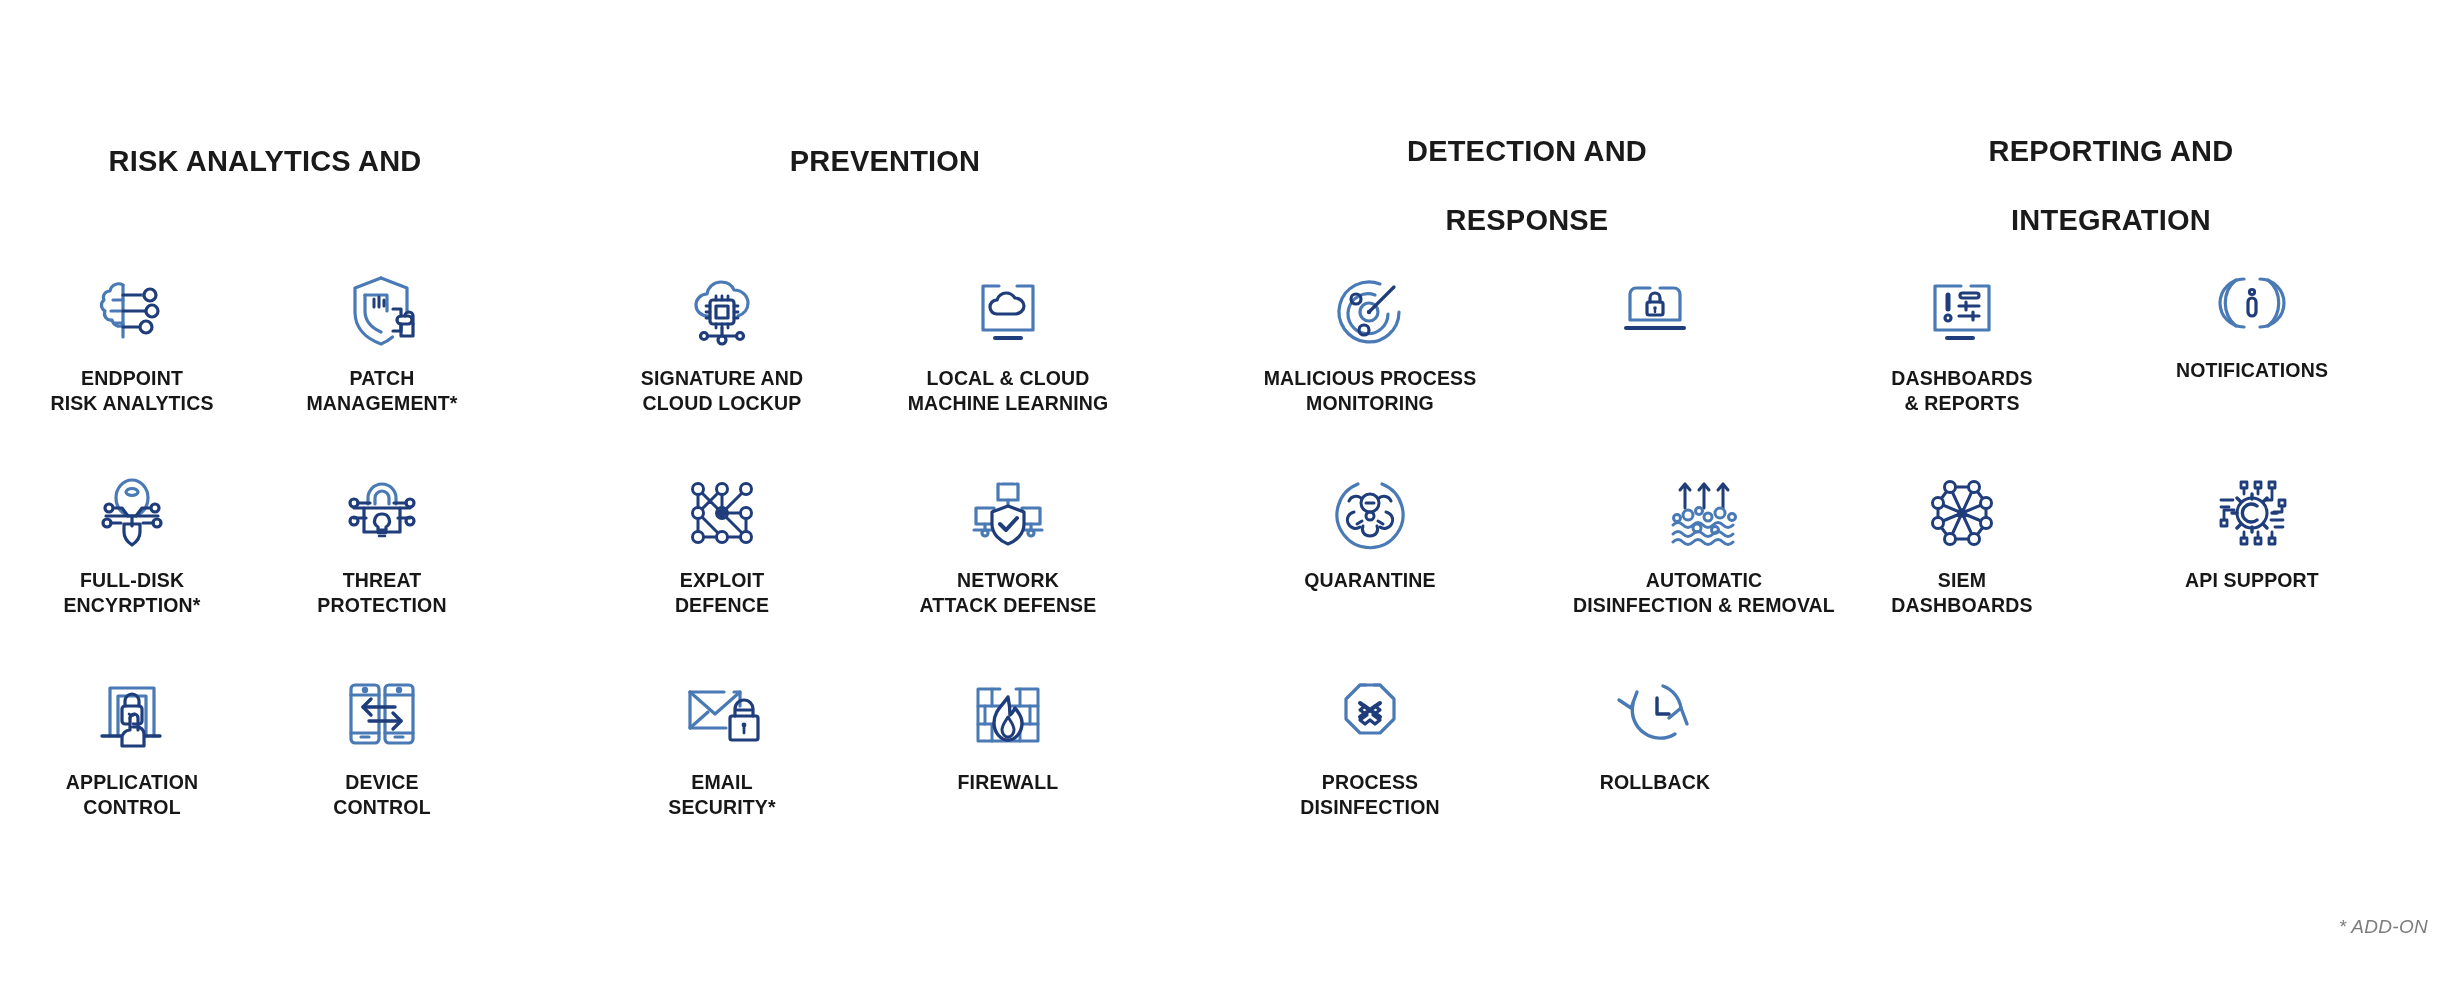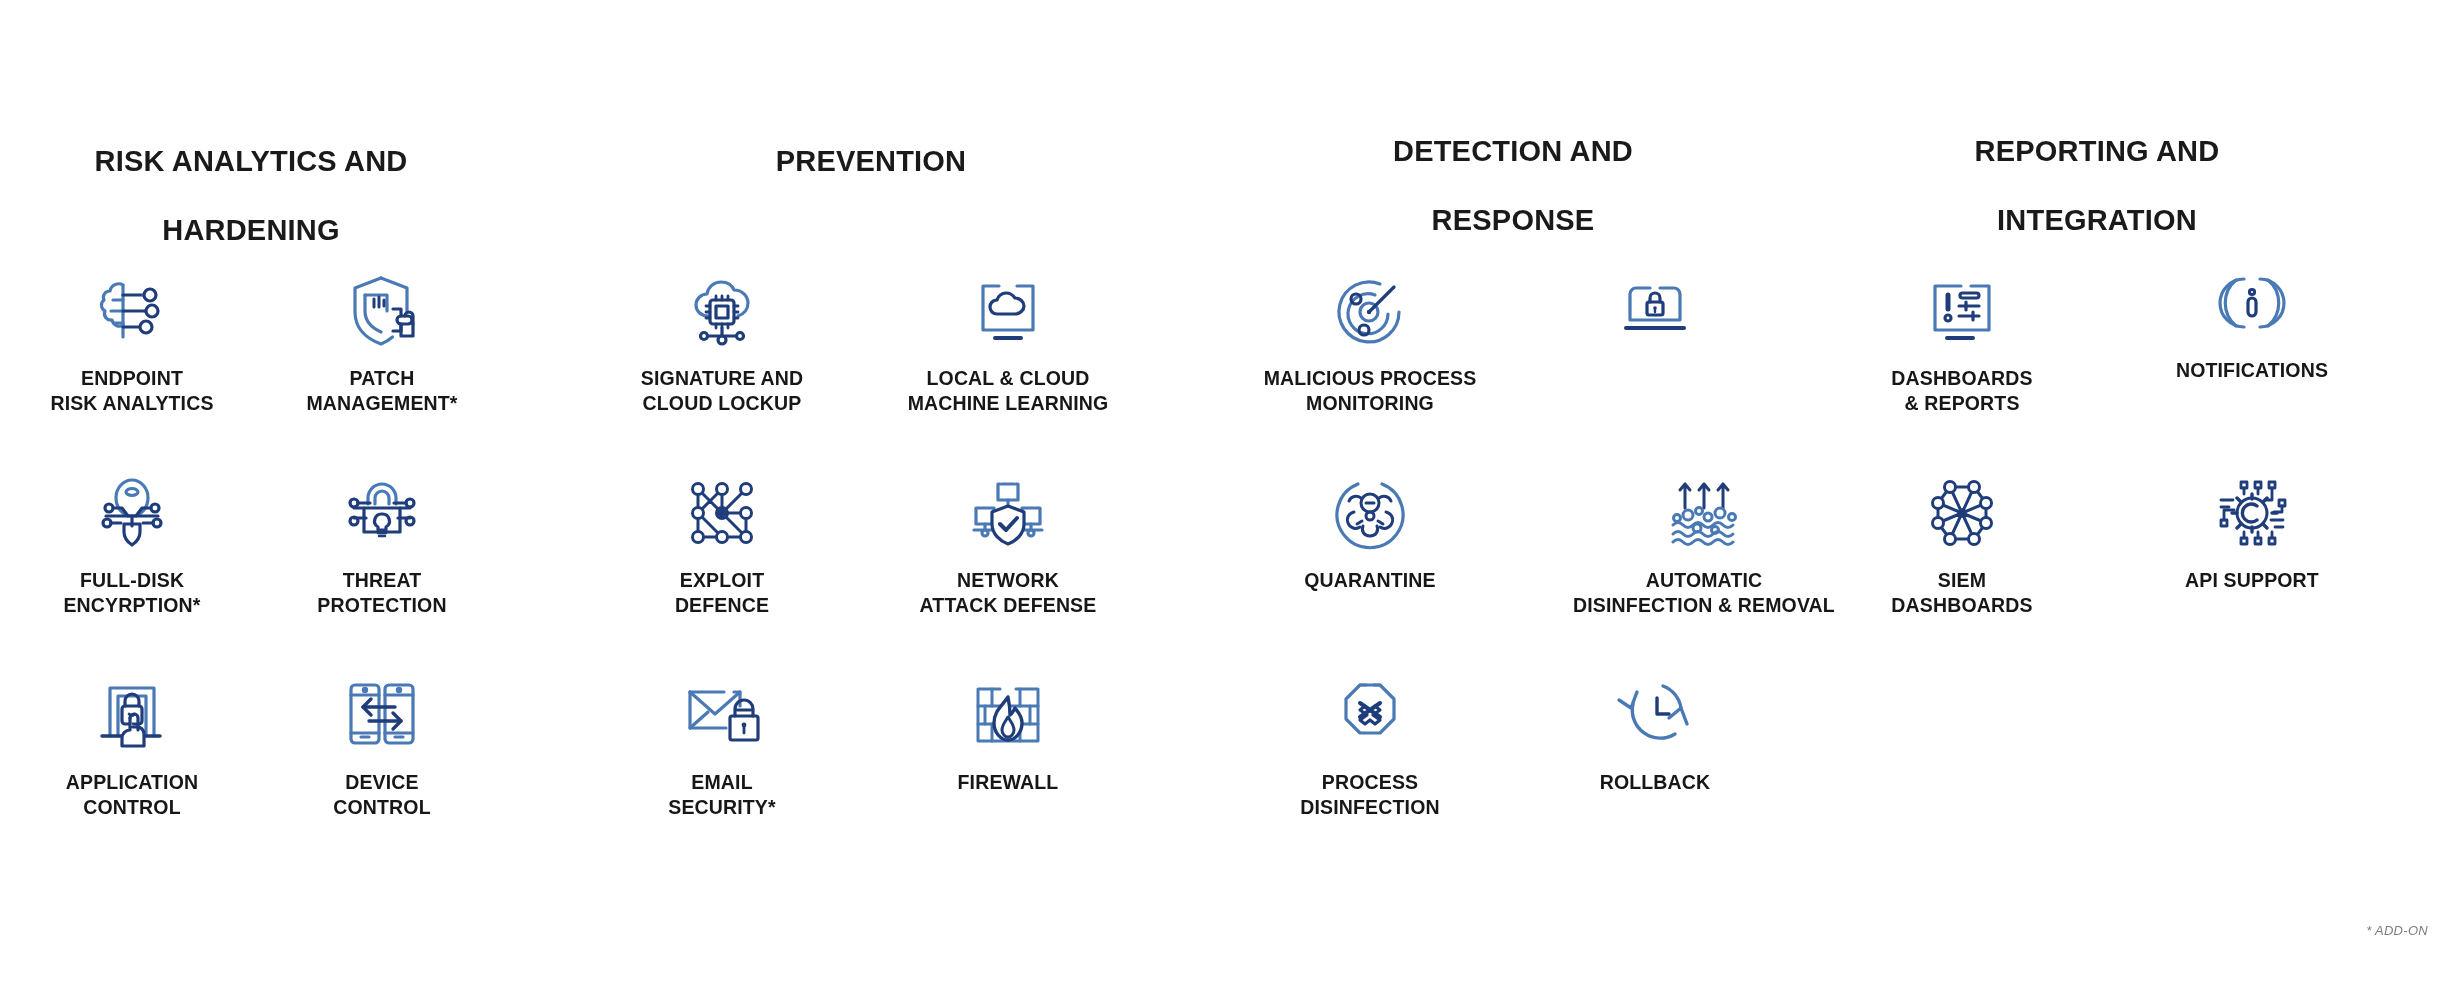--- a/index.html
+++ b/index.html
@@ -17,21 +17,21 @@
   }
   .canvas {
     position: relative;
     width: 2446px;
     height: 990px;
   }
 
   
   .headers {
     position: absolute;
-    left: 1px;
+    left: 15px;
     top: 0;
     width: 2138px;
     height: 190px;
   }
   .col-header {
     position: absolute;
     text-align: center;
     color: #1a1a1a;
     font-weight: 700;
     line-height: 1.18;
@@ -83,35 +83,34 @@
     line-height: 1.28;
     letter-spacing: 0.15px;
     white-space: pre-line;
   }
 
   
   .footnote {
     position: absolute;
     right: 18px;
     bottom: 52px;
-    font-size: 13px;
+    font-size: 19px;
     font-style: italic;
     color: #7c7c7c;
     letter-spacing: 0.3px;
   }
 </style>
 </head>
 <body>
 
 <div class="canvas">
 
   <div class="headers">
     <div class="col-header h-wide" id="hdr-0">
       <span class="hdr-line">RISK ANALYTICS  AND</span>
-      <span class="hdr-line">HARDENING</span>
     </div>
     <div class="col-header h-wide" id="hdr-1">
       <span class="hdr-line">PREVENTION</span>
     </div>
     <div class="col-header h-wide" id="hdr-2">
       <span class="hdr-line">DETECTION  AND</span>
       <span class="hdr-line">RESPONSE</span>
     </div>
     <div class="col-header h-wide" id="hdr-3">
       <span class="hdr-line">REPORTING  AND</span>

